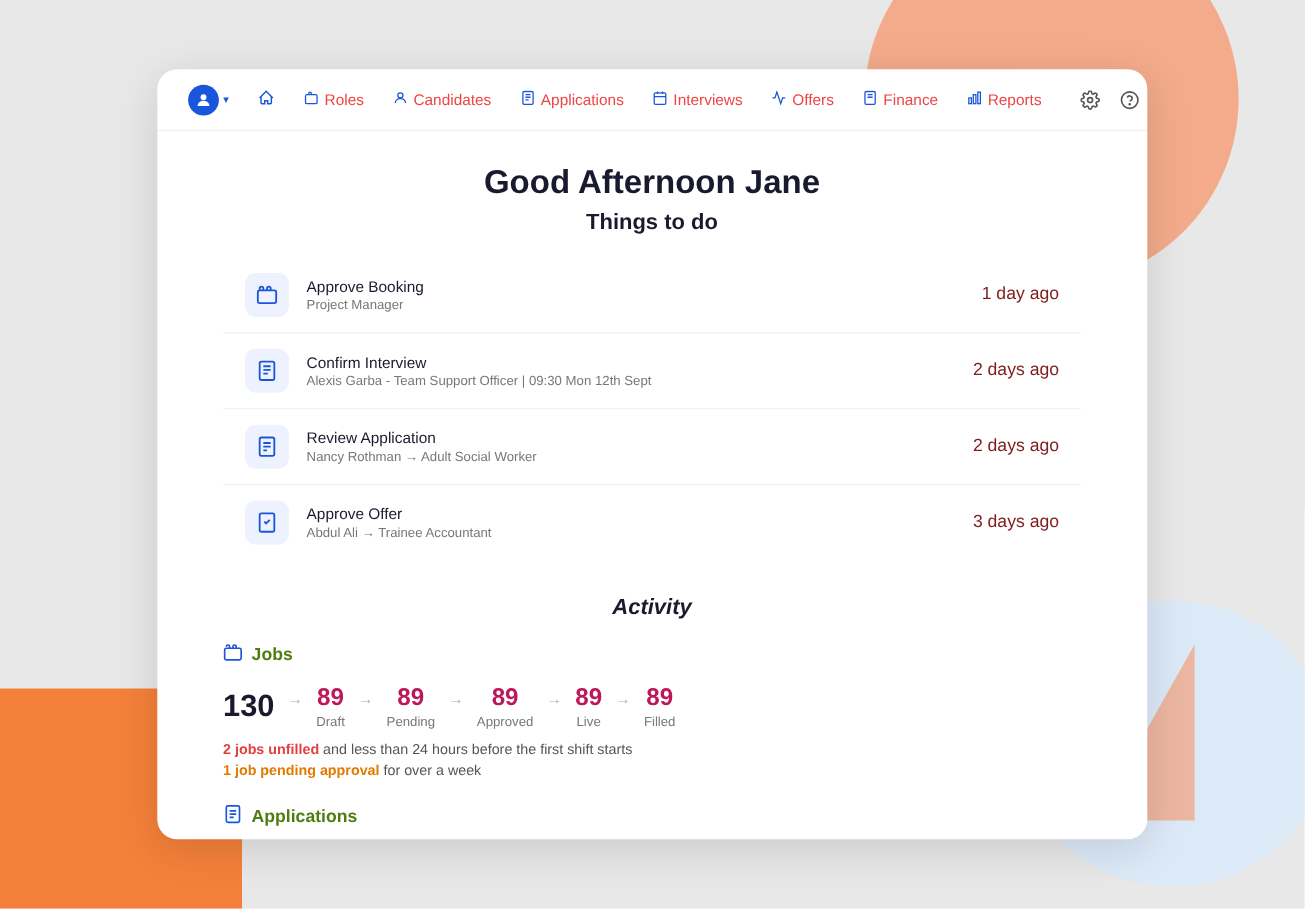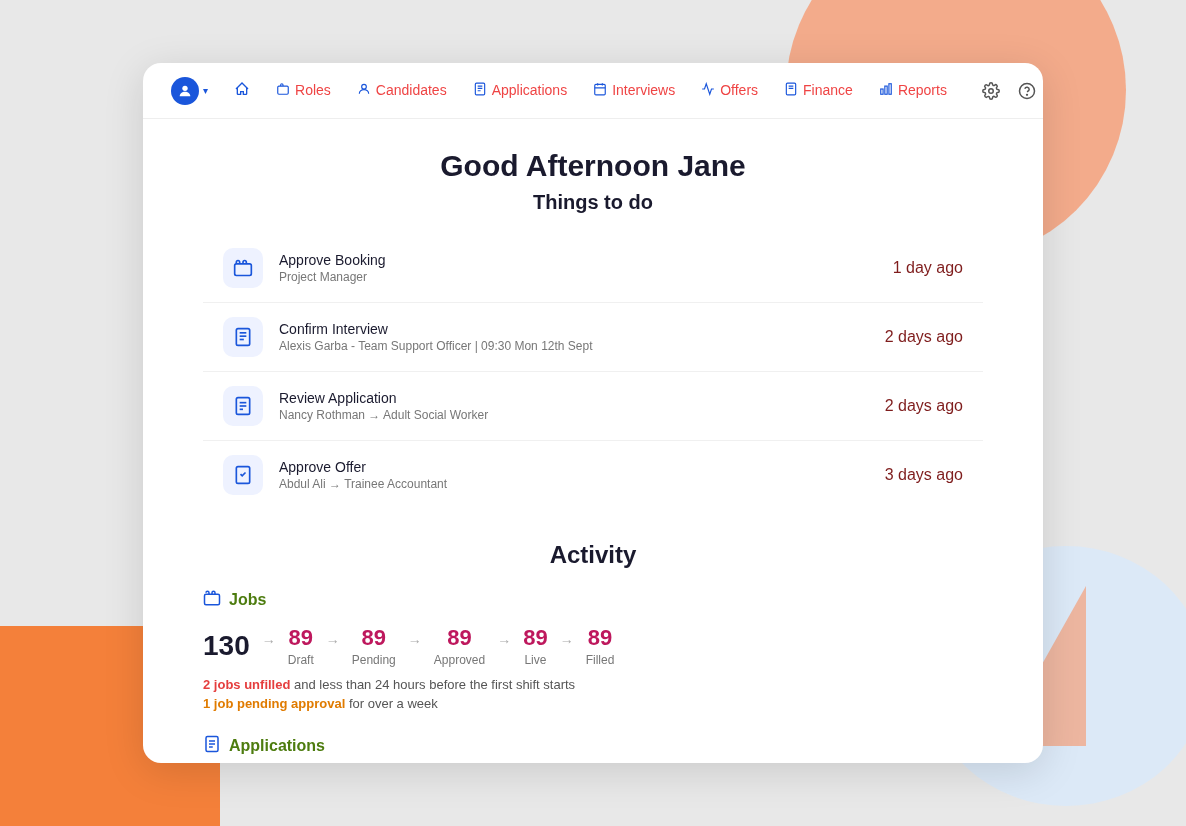--- a/index.html
+++ b/index.html
@@ -193,24 +193,25 @@
     .todo-time {
       font-size: 16px;
       color: #7f1d1d;
       white-space: nowrap;
       text-align: right;
     }
 
     
     .activity-title {
       text-align: center;
-      font-size: 24px;
+      font-size: 20px;
       font-weight: 700;
       color: #1a1a2e;
       margin-bottom: 20px;
+      font-style: italic;
     }
 
     .activity-section {
       margin-bottom: 24px;
     }
 
     .activity-section-header {
       display: flex;
       align-items: center;
       gap: 8px;

